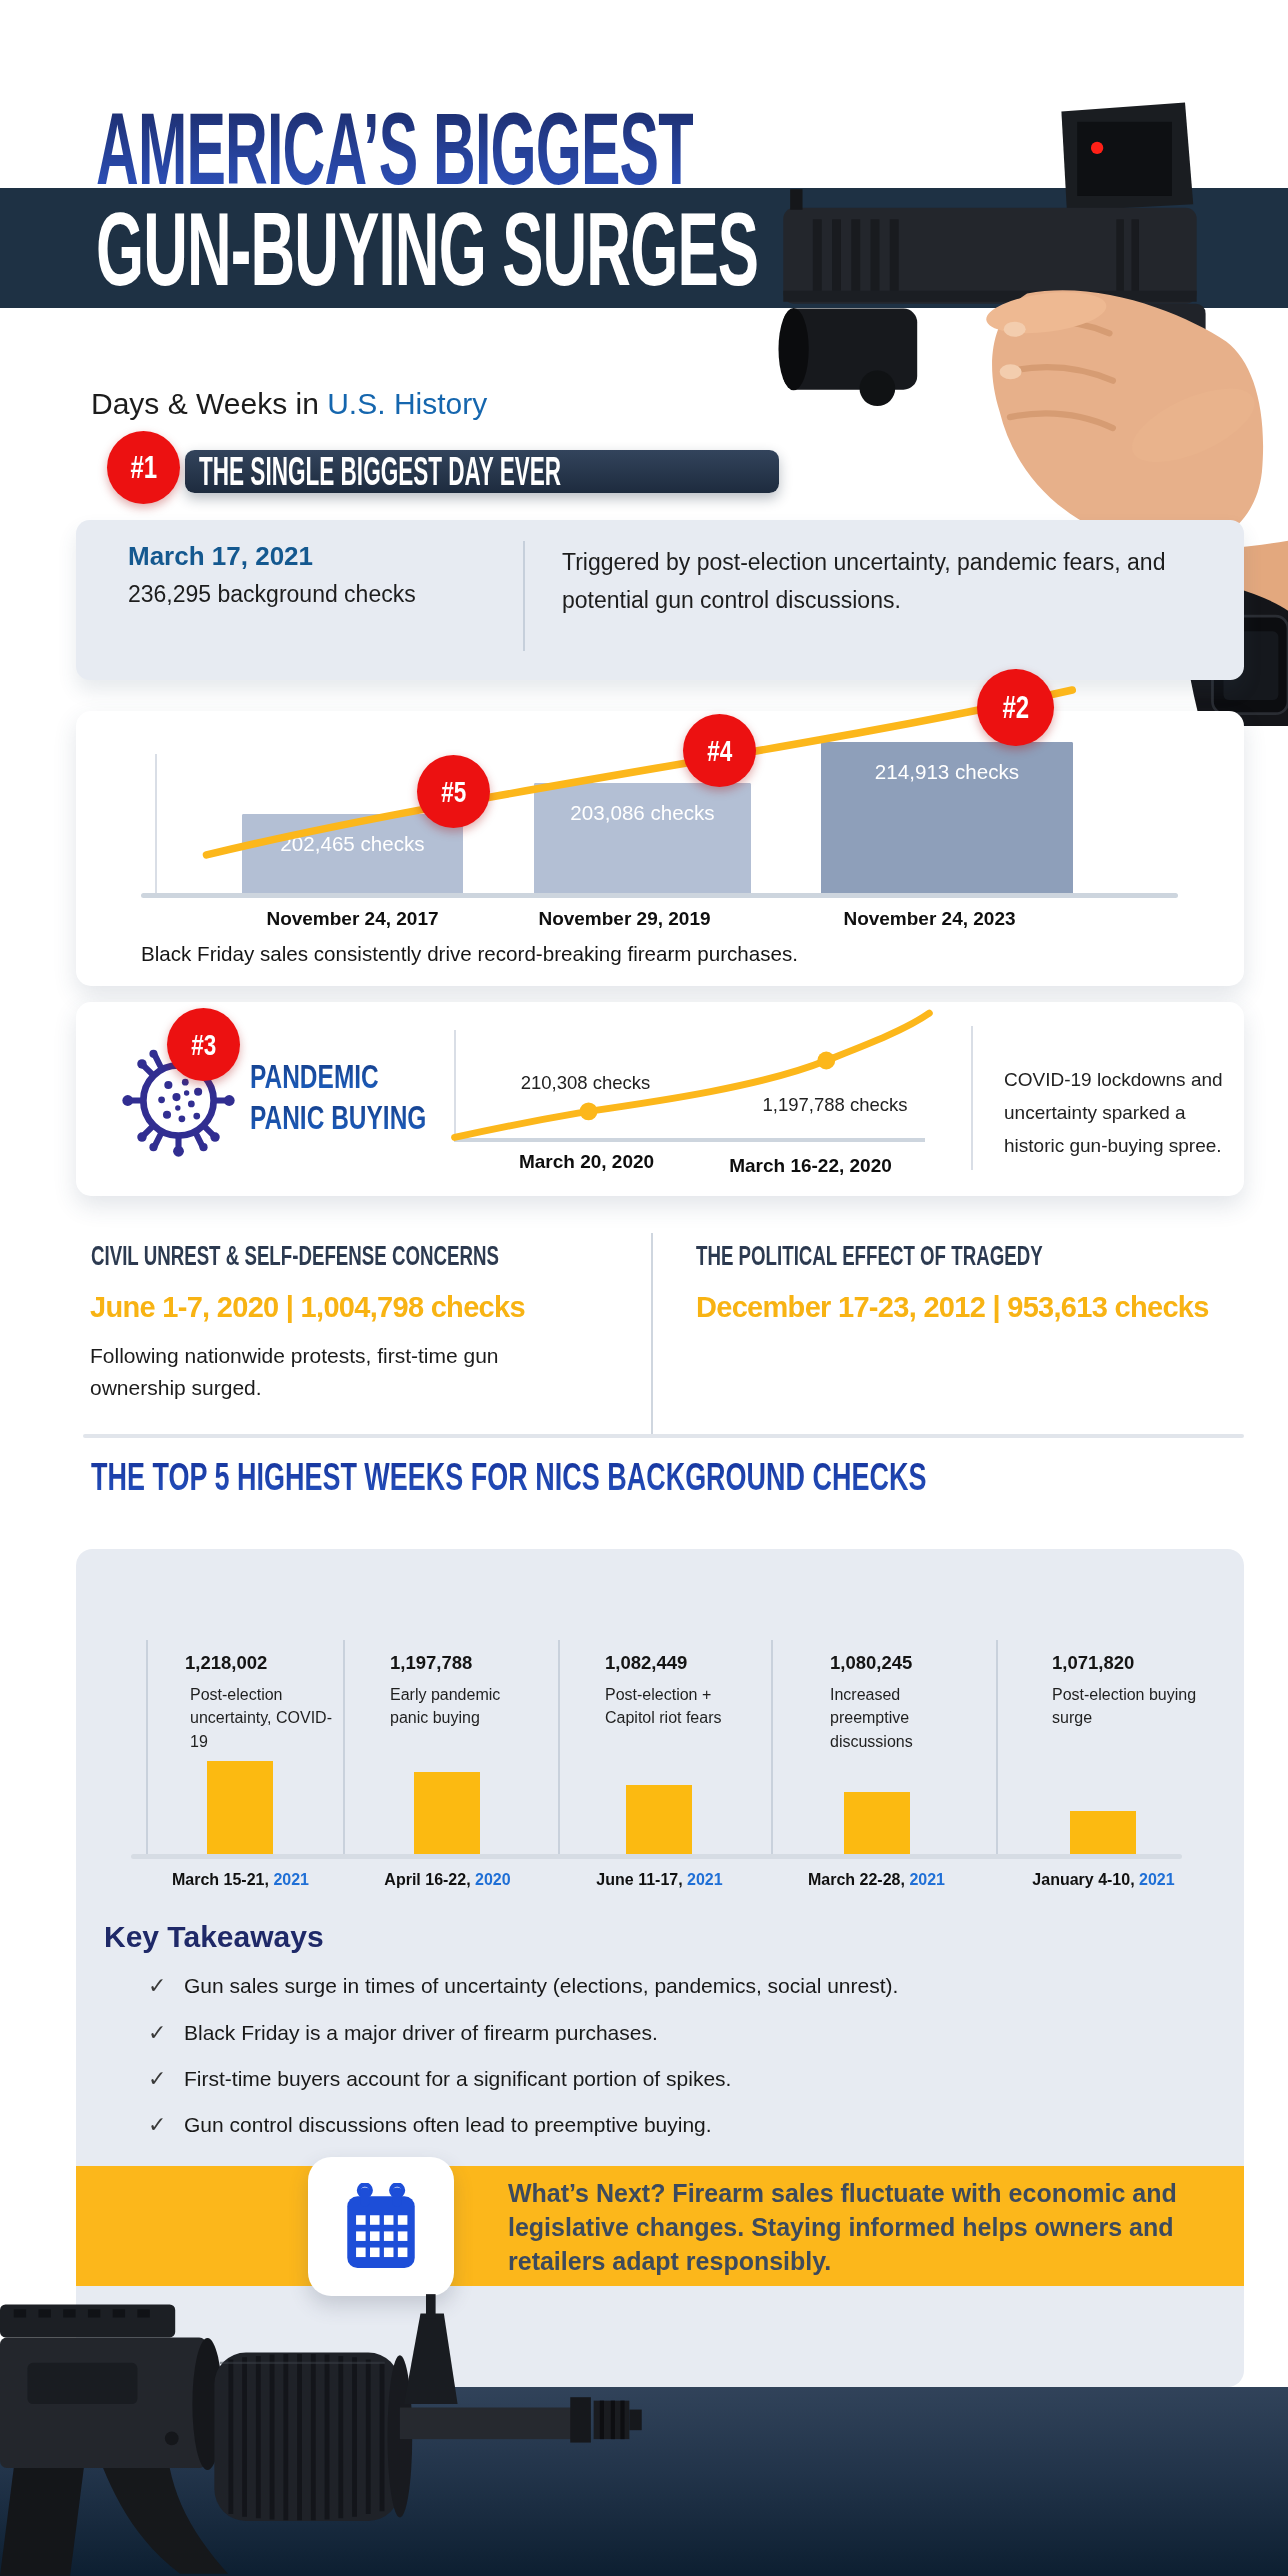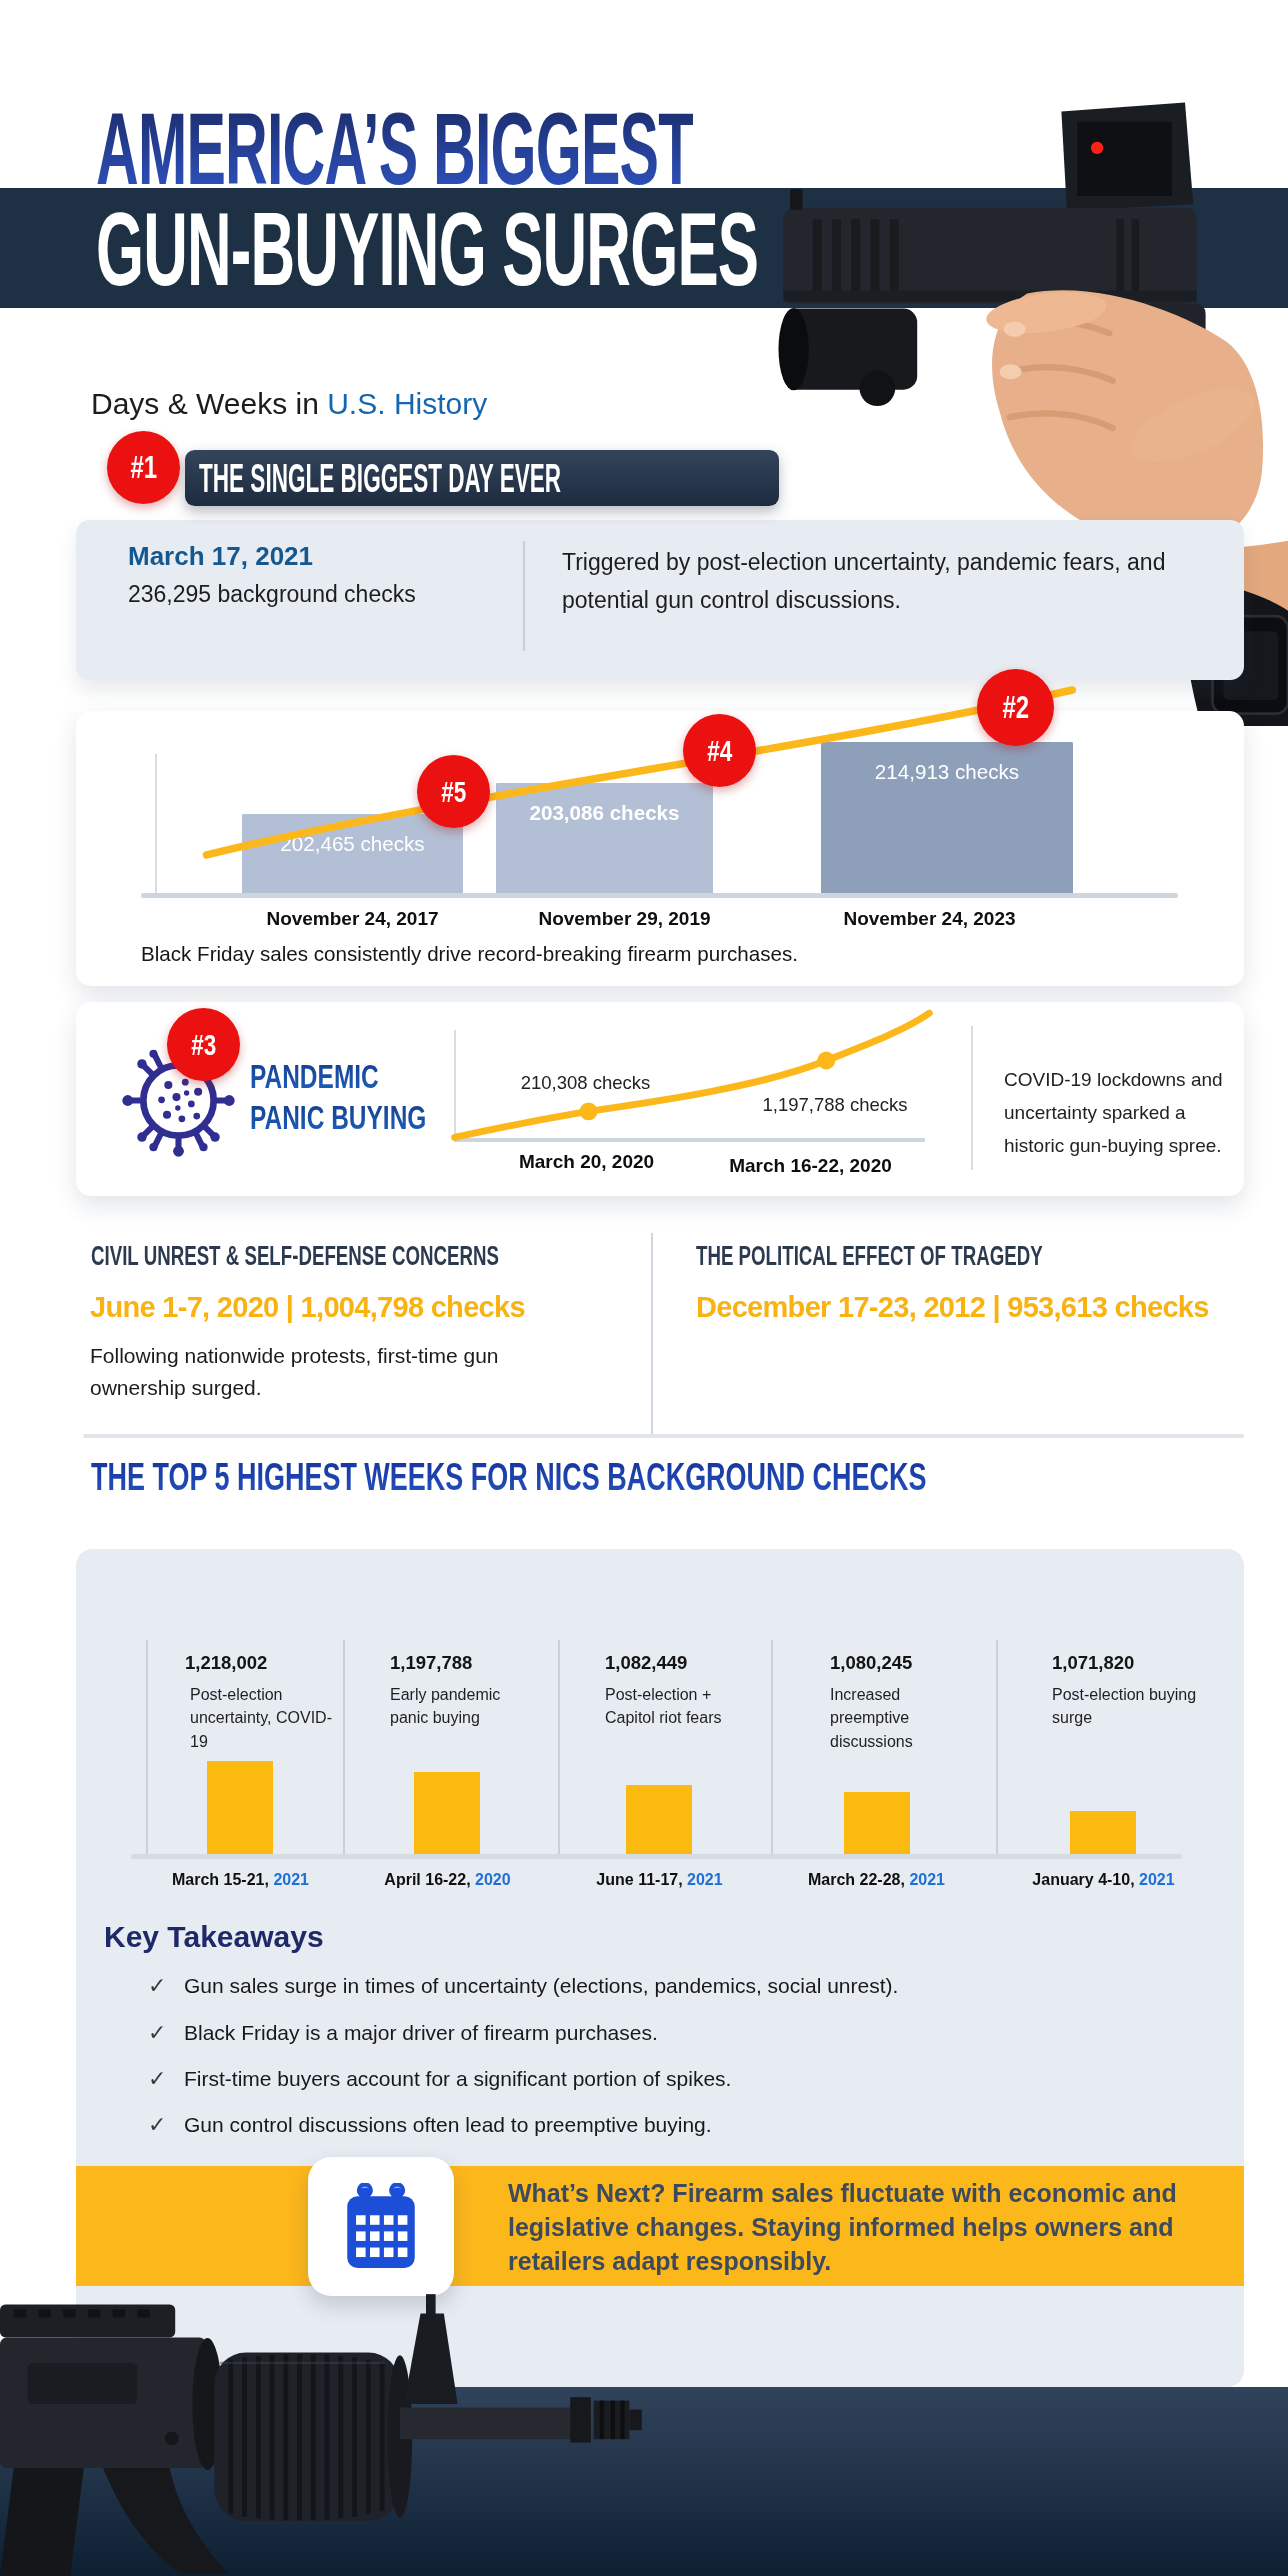--- a/index.html
+++ b/index.html
@@ -19,40 +19,40 @@
   #subtitle .hl{color:#1566ae;}
 
   
   #hero{left:773px;top:65px;width:515px;height:663px;}
 
   
   .badge{border-radius:50%;background:#ec1111;color:#fff;display:flex;align-items:center;justify-content:center;
          box-shadow:0 4.1px 9.6px rgba(170,20,20,.35);z-index:6;}
   .badge span{display:inline-block;transform:scaleX(.75);font-weight:700;}
   #badge1{left:107px;top:431px;width:73px;height:73px;font-size:32px;}
-  #s1banner{left:185px;top:450px;width:594px;height:56px;border-radius:9.6px;
+  #s1banner{left:185px;top:450px;width:594px;height:43px;border-radius:9.6px;
             background:linear-gradient(180deg,#33445c,#1d2b3e);display:flex;align-items:center;z-index:5;
             box-shadow:0 5.5px 12.4px rgba(20,35,55,.30);}
   #s1banner .t{margin-left:13.7px;color:#fff;font-size:41px;transform:scaleX(.55);}
   #s1card{left:76px;top:520px;width:1168px;height:160px;background:#e7ebf2;border-radius:13.7px;
           box-shadow:0 11px 19px rgba(60,80,110,.12);}
   #s1date{left:128px;top:541px;font-size:26px;font-weight:700;color:#14588f;}
   #s1value{left:128px;top:581px;font-size:23px;color:#1d1d1d;}
   #s1div{left:523px;top:541px;width:2.1px;height:110px;background:#c6cfdb;}
   #s1desc{left:562px;top:543px;width:653px;font-size:23px;line-height:38px;color:#1d1d1d;}
 
   
   #bfcard{left:76px;top:711px;width:1168px;height:275px;background:#fff;border-radius:15px;
           box-shadow:0 9.6px 23.4px rgba(50,70,100,.14);}
   #bfaxis{left:155px;top:754px;width:2.1px;height:140px;background:#d9dee6;}
   #bfbase{left:141px;top:893px;width:1037px;height:4.8px;background:#cdd5de;border-radius:2.7px;}
   .bfbar{position:absolute;border-radius:1.4px 1.4px 0 0;display:flex;justify-content:center;}
   .bfbar .lbl{color:#fff;font-size:20.6px;margin-top:18px;white-space:nowrap;}
   #bfbar0{left:242px;width:221px;bottom:calc(2576px - 893px);background:#b3bfd4;}
-  #bfbar1{left:496px;width:217px;background:#b3bfd4;font-weight:bold;}
+  #bfbar1{left:534px;width:217px;background:#b3bfd4;}
   #bfbar2{left:821px;width:252px;background:#8e9fba;}
   .bfdate{position:absolute;top:908px;width:247px;text-align:center;font-size:19px;font-weight:700;color:#0f0f0f;}
   #bfcap{left:141px;top:942px;font-size:20.6px;color:#161616;}
   #bfcurve{left:76px;top:659px;width:1168px;height:330px;pointer-events:none;z-index:4;}
   #bfb5{left:417px;top:755px;width:73px;height:73px;font-size:30px;}
   #bfb4{left:683px;top:714px;width:73px;height:73px;font-size:30px;}
   #bfb2{left:977px;top:669px;width:77px;height:77px;font-size:32px;}
 
   
   #pcard{left:76px;top:1002px;width:1168px;height:194px;background:#fff;border-radius:15px;

